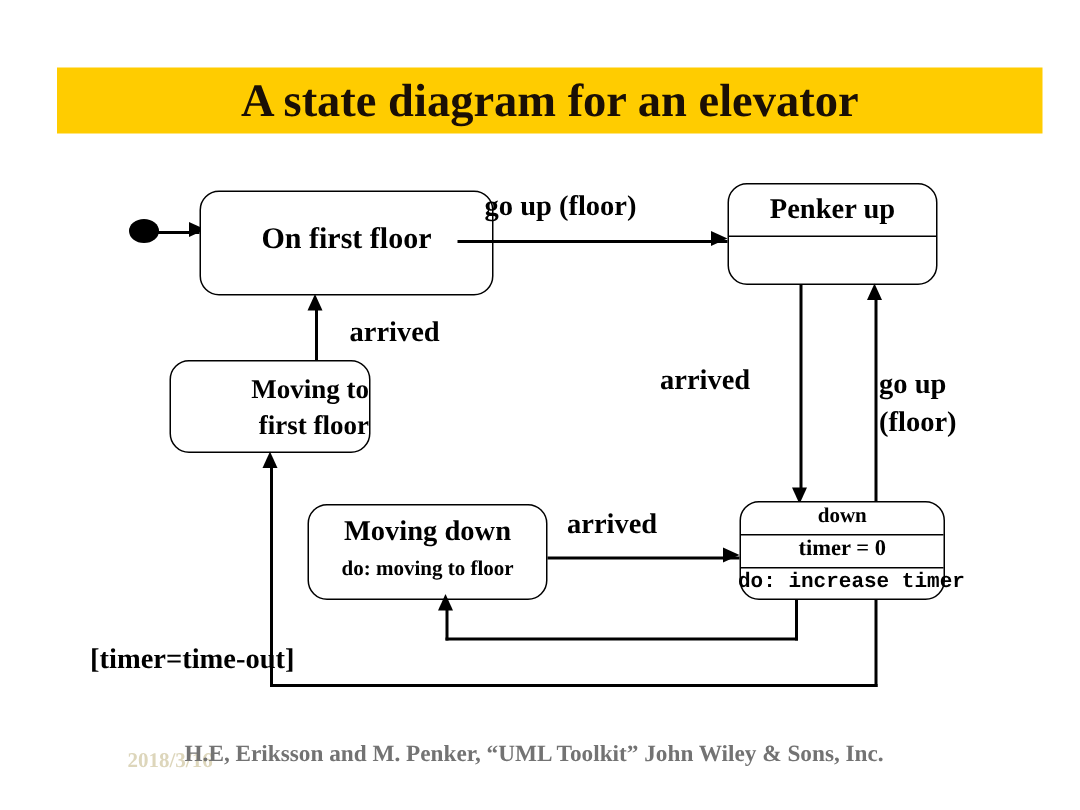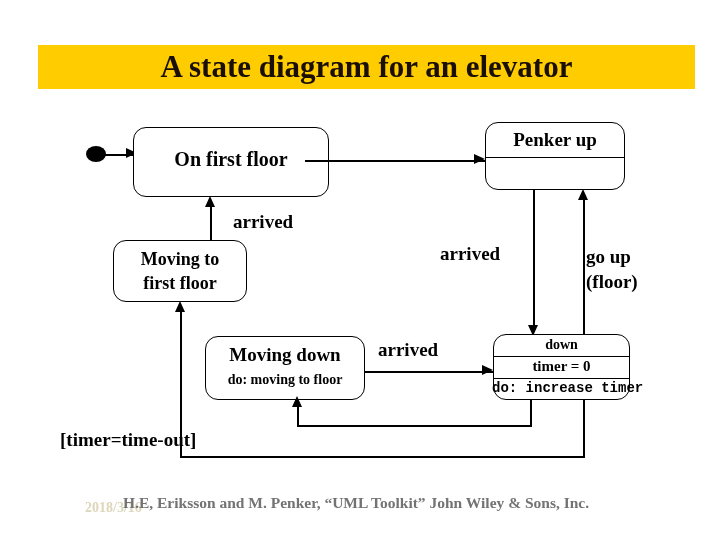--- a/index.html
+++ b/index.html
@@ -94,21 +94,21 @@
     position: absolute; left: -2px; top: 38px; width: 146px;
     font-size: 14px;
   }
 
   
   #box-moving-to-first {
     left: 113px; top: 240px; width: 134px; height: 62px;
   }
   #box-moving-to-first .state-title {
     position: absolute; left: 0; top: 6px; width: 100%;
-    font-size: 18px; line-height: 24px;
+    font-size: 18px; line-height: 24px; text-align: right;
   }
 
   
   #box-moving-down {
     left: 205px; top: 336px; width: 160px; height: 64px;
   }
   #box-moving-down .state-title {
     position: absolute; left: 0; top: 7px; width: 100%;
     font-size: 19px;
   }
@@ -228,20 +228,21 @@
   <div id="title-text">A state diagram for an elevator</div>
 
   <div id="initial-dot"></div>
   <div class="hline" style="left:105px; top:154px; width:28px;"></div>
   <div class="arrow-right" style="left:126px; top:148px;"></div>
 
   <div class="state-box" id="box-on-first-floor">
     <div class="state-title">On first floor</div>
   </div>
 
+  <div class="tlabel" id="lbl-go-up-floor">go up (floor)</div>
   <div class="hline" style="left:305px; top:160px; width:180px;"></div>
   <div class="arrow-right" style="left:474px; top:154px;"></div>
 
   <div class="state-box" id="box-moving-up">
     <div class="state-title">Penker up</div>
     <div class="divider"></div>
   </div>
 
   <div class="tlabel" id="lbl-arrived-1">arrived</div>
   <div class="vline" style="left:210px; top:203px; height:38px;"></div>

